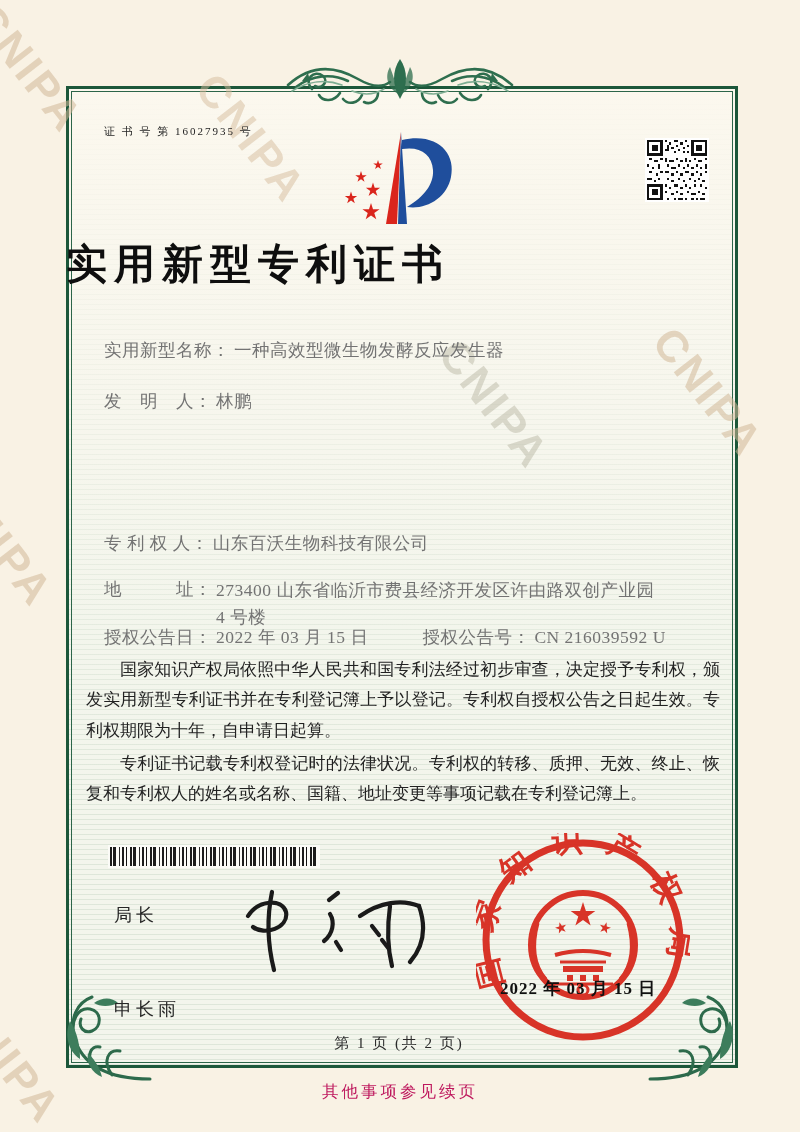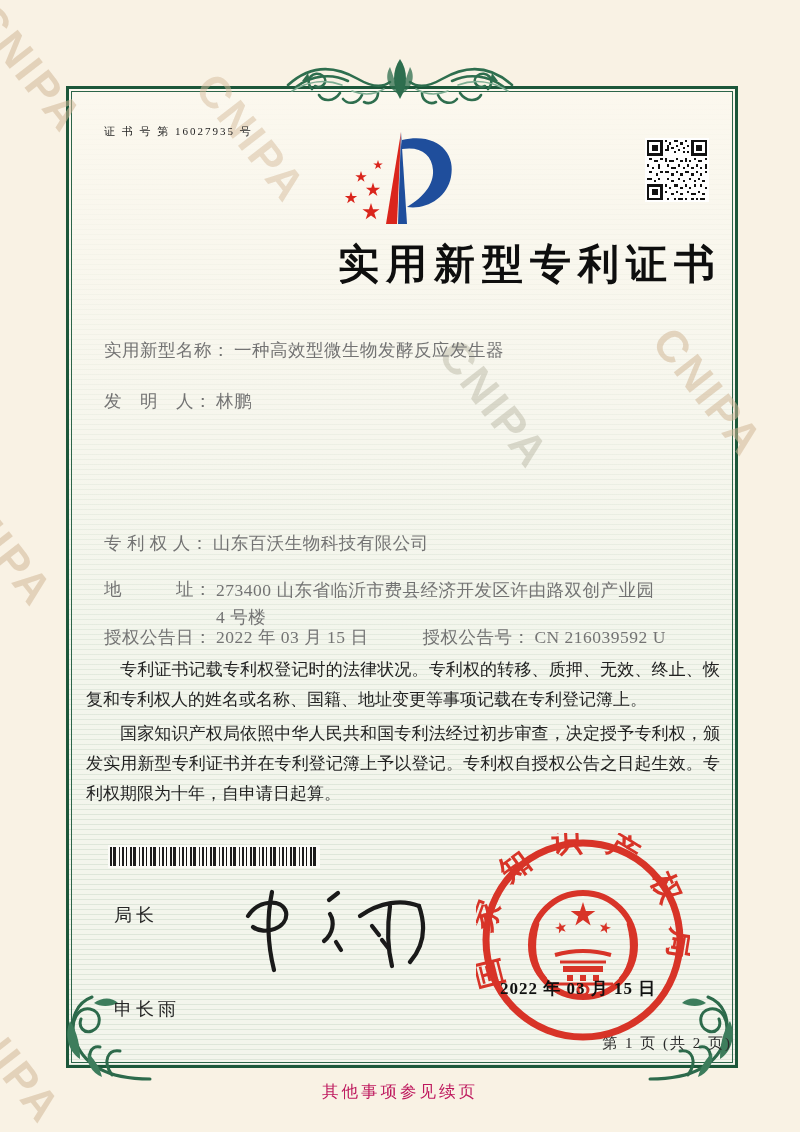--- a/index.html
+++ b/index.html
@@ -34,21 +34,21 @@
   .frame::after{content:"";position:absolute;inset:2px;border:1px solid #2c6549;pointer-events:none;}
 
   .content{position:absolute;inset:0;z-index:2;}
 
   .cert-no{position:absolute;left:104px;top:124px;font-size:11px;letter-spacing:2px;color:#242424;}
 
   .logo{position:absolute;left:338px;top:120px;width:148px;height:114px;}
   .qr{position:absolute;left:645px;top:138px;width:64px;height:64px;}
 
   .title{
-    position:absolute;left:56px;top:237px;width:666px;text-align:right;
+    position:absolute;left:66px;top:237px;width:666px;text-align:left;
     font-size:41px;font-weight:bold;letter-spacing:7px;color:#0e0e0e;
   }
 
   .frow{position:absolute;left:104px;font-size:17.5px;letter-spacing:0.5px;color:#737373;white-space:nowrap;}
   .frow .f-label{margin-right:4px;}
   .frow .f-value.wrap{display:inline-block;width:452px;white-space:normal;vertical-align:top;line-height:1.55;}
   .grant .sep{display:inline-block;width:54px;}
 
   .paras{
     position:absolute;left:86px;top:655px;width:634px;
@@ -75,21 +75,21 @@
   .signer.t{top:903px;}
   .signer.n{top:997px;}
   .signature{position:absolute;left:232px;top:884px;width:200px;height:98px;}
 
   .seal{position:absolute;left:476px;top:833px;width:214px;height:214px;z-index:3;opacity:0.94;}
   .seal-date{
     position:absolute;left:500px;top:977px;width:176px;z-index:4;
     font-size:17px;font-weight:bold;letter-spacing:1px;color:#101010;white-space:nowrap;
   }
 
-  .page-footer{position:absolute;left:66px;top:1034px;width:666px;text-align:right;font-size:15px;color:#2a2a2a;letter-spacing:2px;}
+  .page-footer{position:absolute;left:66px;top:1034px;width:666px;text-align:center;font-size:15px;color:#2a2a2a;letter-spacing:2px;}
   .note{position:absolute;left:0;top:1081px;width:800px;text-align:center;font-size:16.5px;color:#be185d;letter-spacing:3px;}
 
   .ornament{position:absolute;}
   .dragon{left:282px;top:55px;width:236px;height:56px;}
   .corner-l{left:50px;top:993px;width:102px;height:92px;}
   .corner-r{left:648px;top:993px;width:102px;height:92px;transform:scaleX(-1);}
 </style>
 </head>
 <body>
 
@@ -221,22 +221,22 @@
       <span class="f-label">专 利 权 人：</span><span class="f-value">山东百沃生物科技有限公司</span>
     </div>
     <div class="frow" style="top:577px;">
       <span class="f-label">地　　　址：</span><span class="f-value wrap">273400 山东省临沂市费县经济开发区许由路双创产业园 4 号楼</span>
     </div>
     <div class="frow grant" style="top:625px;">
       <span class="f-label">授权公告日：</span><span>2022 年 03 月 15 日</span><span class="sep"></span><span class="f-label">授权公告号：</span><span>CN 216039592 U</span>
     </div>
 
     <div class="paras">
+      <p>国家知识产权局依照中华人民共和国专利法经过初步审查，决定授予专利权，颁发实用新型专利证书并在专利登记簿上予以登记。专利权自授权公告之日起生效。专利权期限为十年，自申请日起算。</p>
       <p>专利证书记载专利权登记时的法律状况。专利权的转移、质押、无效、终止、恢复和专利权人的姓名或名称、国籍、地址变更等事项记载在专利登记簿上。</p>
-      <p>国家知识产权局依照中华人民共和国专利法经过初步审查，决定授予专利权，颁发实用新型专利证书并在专利登记簿上予以登记。专利权自授权公告之日起生效。专利权期限为十年，自申请日起算。</p>
     </div>
 
     <div class="barcode"></div>
 
     <div class="signer t">局长</div>
     <div class="signer n">申长雨</div>
 
     <svg class="signature" viewBox="0 0 200 98">
       <g stroke="#1a1a1a" stroke-width="4.2" fill="none" stroke-linecap="round" stroke-linejoin="round">
         <path d="M40,8 C35,32 35,58 42,86"></path>

